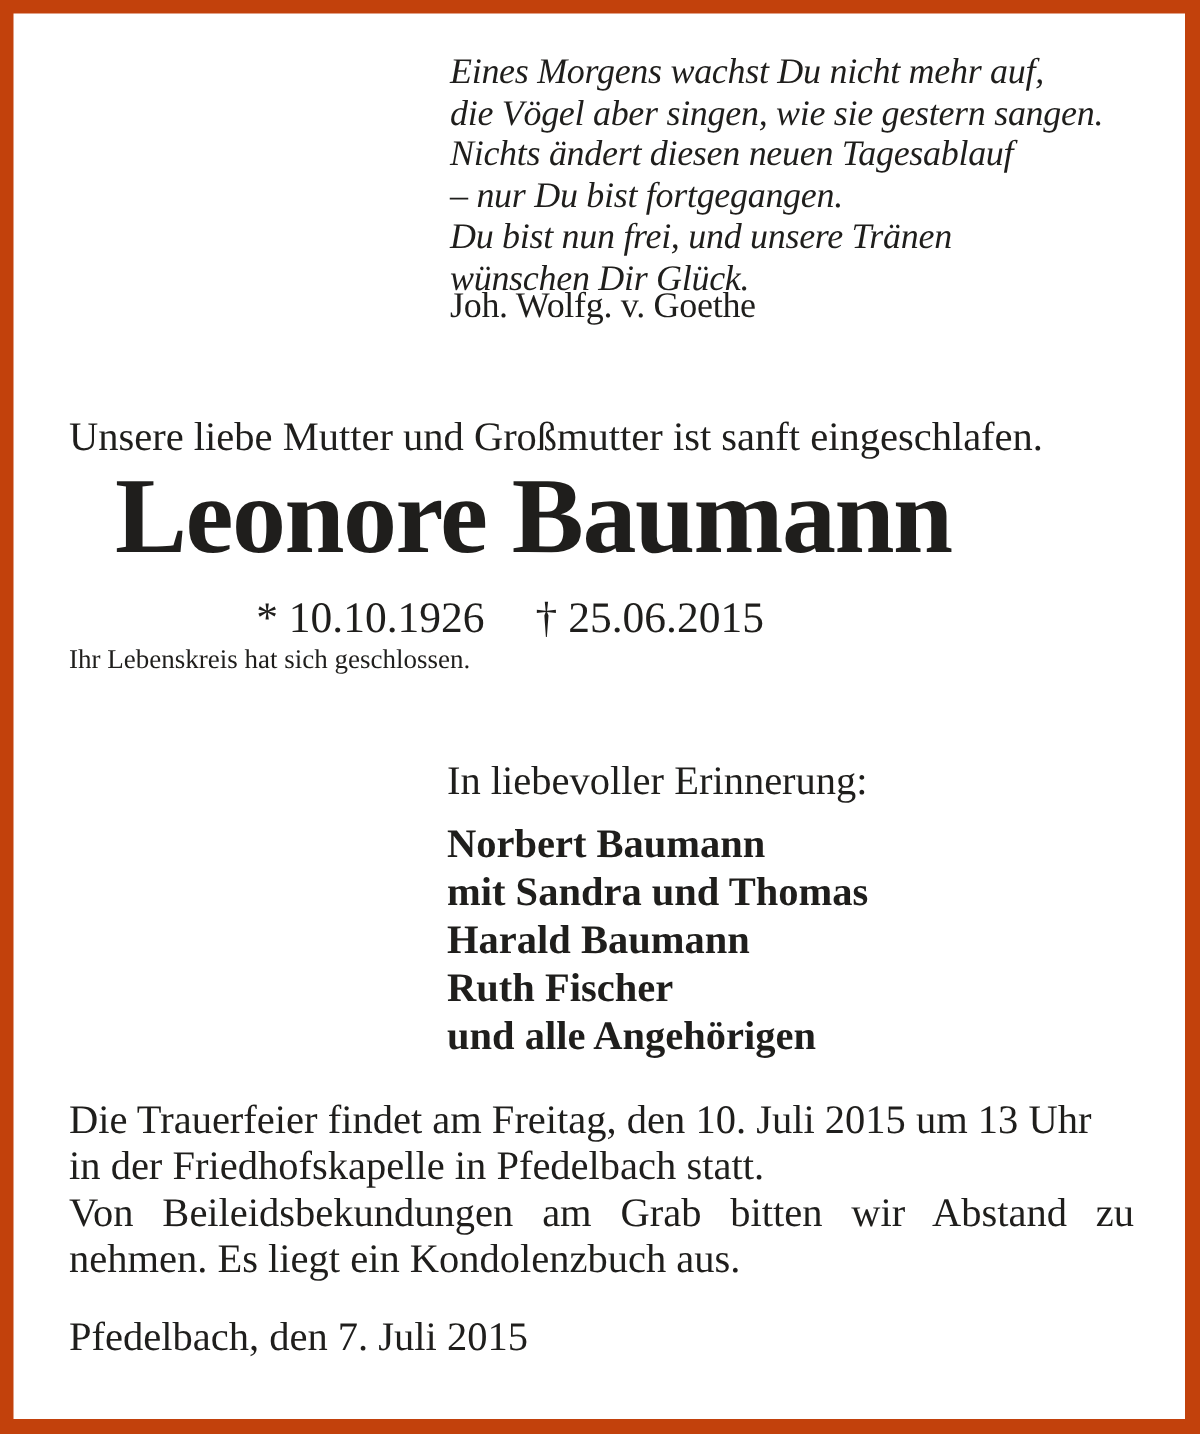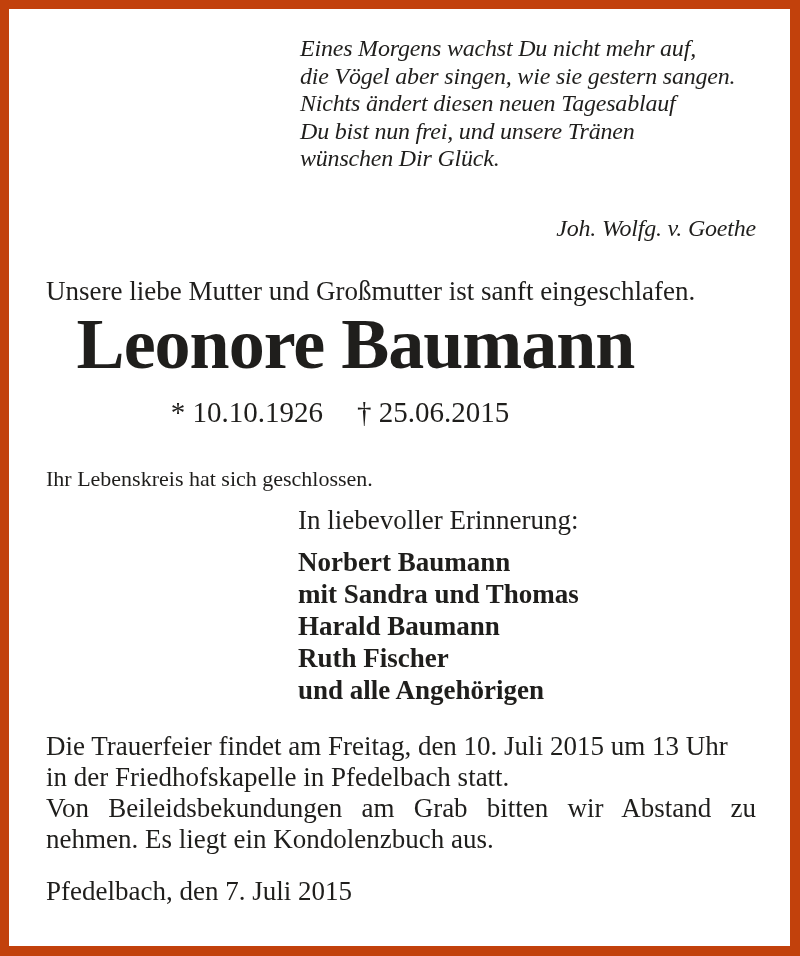--- a/index.html
+++ b/index.html
@@ -22,46 +22,44 @@
   }
   .abs { position: absolute; white-space: nowrap; }
 
   .poem {
     left: 300px; top: 35px;
     font-style: italic;
     font-size: 24px; line-height: 27.6px;
     letter-spacing: -0.2px;
   }
   .poem-attribution {
-    left: 300px; top: 215px; width: 456px;
-    font-style: italic;
+    left: 300px; top: 191px; width: 456px;
     font-size: 24px; line-height: 27.6px;
-    text-align: right;
     letter-spacing: -0.2px;
   }
   .announcement {
     left: 46px; top: 258px;
     font-size: 27px; line-height: 31px; margin-top: 18px;
   }
   .deceased-name {
     left: 0; top: 304px; width: 711px;
     text-align: center;
     font-weight: bold;
     font-size: 72px; line-height: 80px;
     letter-spacing: -1px;
   }
   .dates {
     left: 0; top: 395px; width: 680px;
     text-align: center;
     font-size: 29px; line-height: 34px;
   }
   .dates .death { margin-left: 34px; }
   .epitaph {
-    left: 46px; top: 463px;
-    font-size: 22px; line-height: 31px;
+    left: 46px; top: 424px;
+    font-size: 18px; line-height: 31px;
   }
   .memorial-heading {
     left: 298px; top: 505px;
     font-size: 27px; line-height: 31px;
   }
   .memorial-names {
     left: 298px; top: 546px;
     font-weight: bold;
     font-size: 27px; line-height: 32px;
   }
@@ -82,20 +80,21 @@
 </head>
 <body>
 
 <div class="card">
   <div class="inner"></div>
 
   <div class="abs poem">
     <div>Eines Morgens wachst Du nicht mehr auf,</div>
     <div>die Vögel aber singen, wie sie gestern sangen.</div>
     <div>Nichts ändert diesen neuen Tagesablauf</div>
+    <div>– nur Du bist fortgegangen.</div>
     <div>Du bist nun frei, und unsere Tränen</div>
     <div>wünschen Dir Glück.</div>
   </div>
 
   <div class="abs poem-attribution">Joh. Wolfg. v. Goethe</div>
 
   <div class="abs announcement">Unsere liebe Mutter und Großmutter ist sanft eingeschlafen.</div>
 
   <div class="abs deceased-name">Leonore Baumann</div>
 

